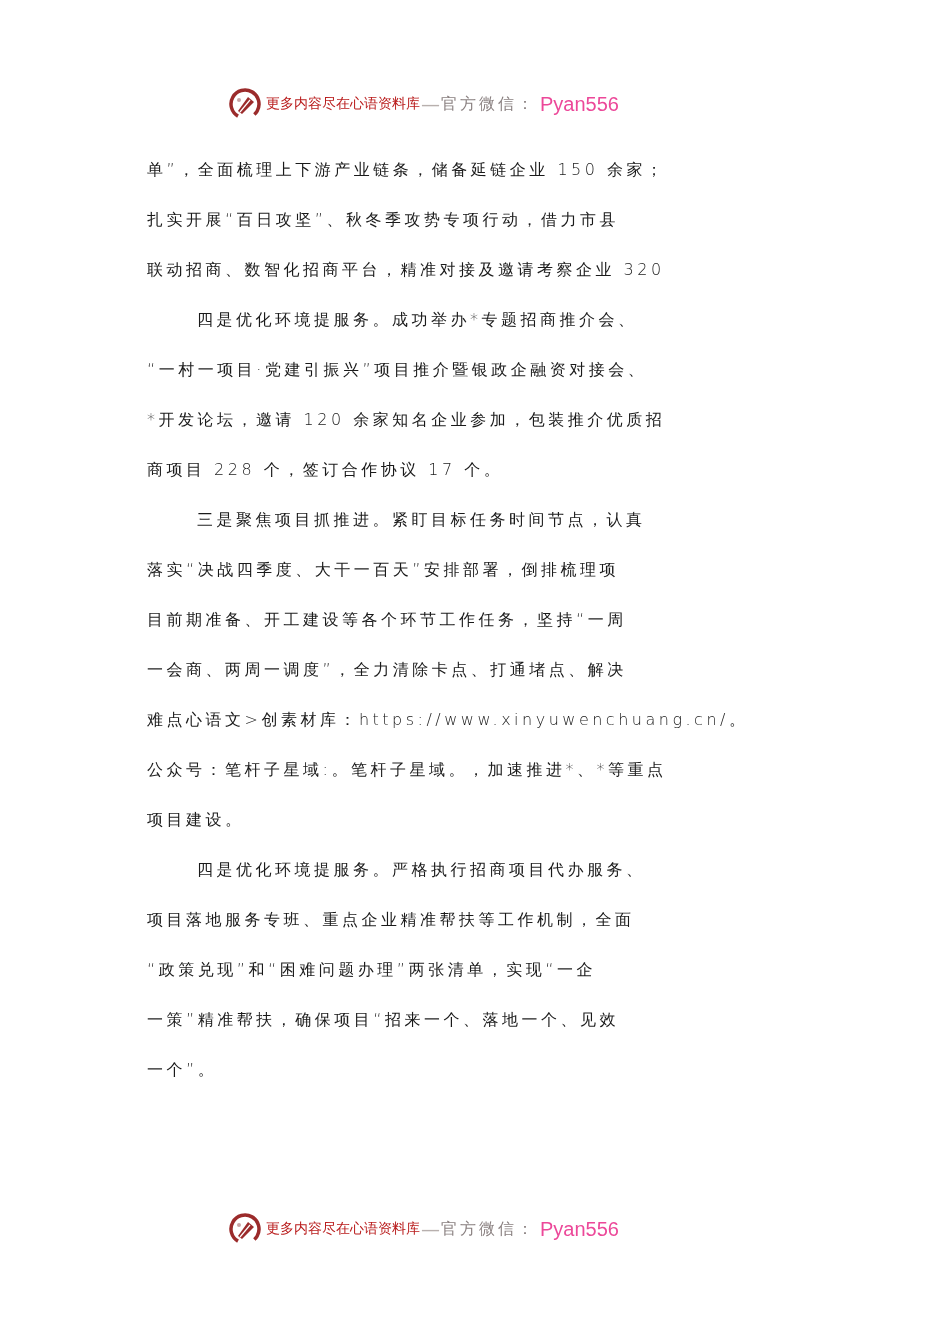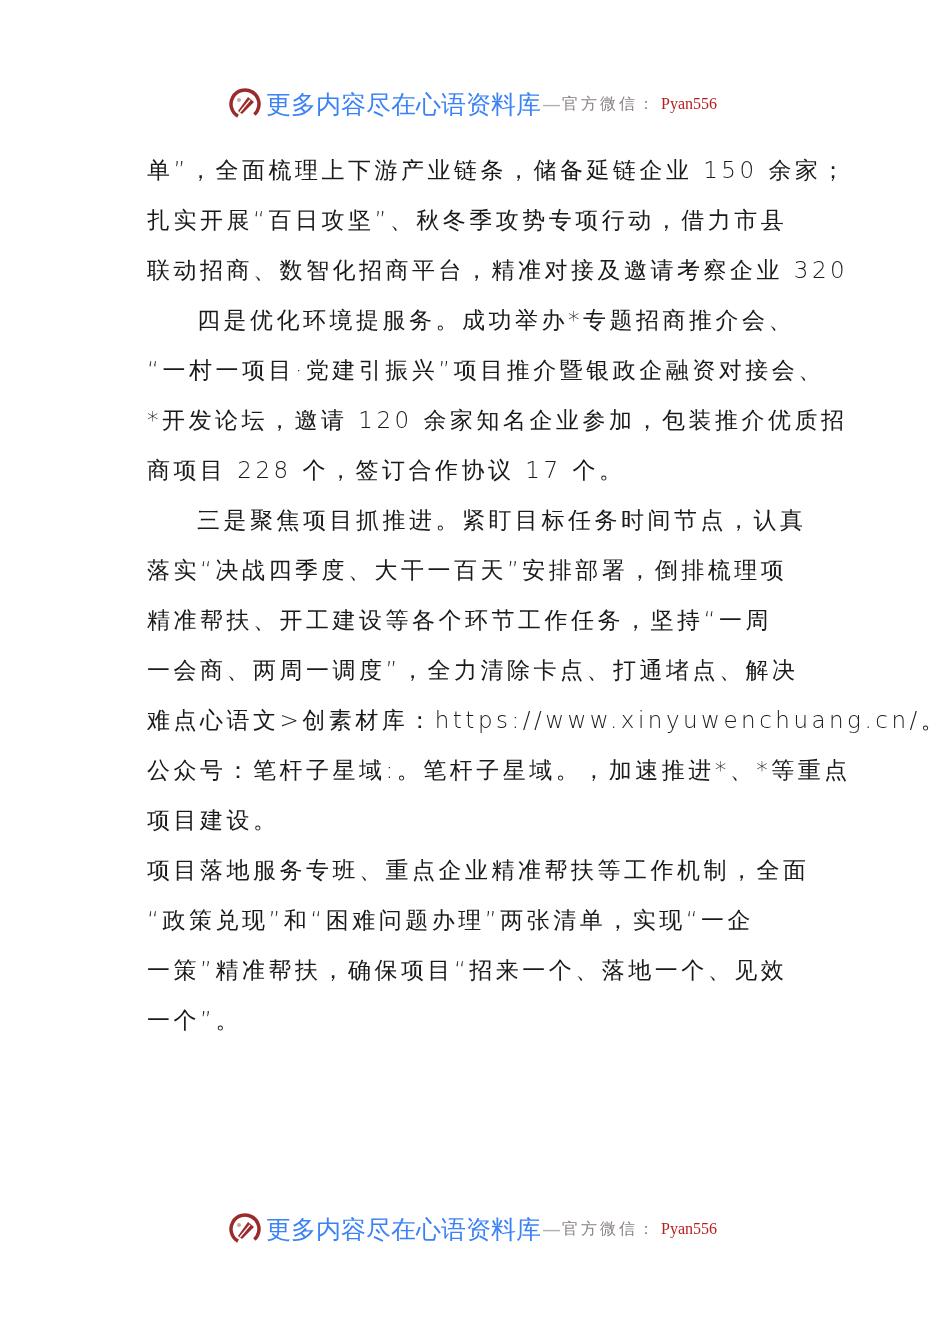--- a/index.html
+++ b/index.html
@@ -27,51 +27,51 @@
   .banner.top { top: 86px; }
   .banner.bottom { top: 1211px; }
   .logo {
     width: 34px;
     height: 34px;
     margin-right: 4px;
     flex: 0 0 auto;
   }
   .banner-main {
     font-family: "DejaVu Serif", "Liberation Serif", serif;
-    font-size: 25px;
-    color: #3b82f6;
+    font-size: 14px;
+    color: #b91c1c;
     letter-spacing: 0px;
   }
   .banner-dash {
     color: #b8b0ae;
     font-size: 19px;
     margin: 0 1px;
   }
   .banner-sub {
     font-family: "DejaVu Serif", "Liberation Serif", serif;
     font-size: 16px;
     color: #8a8080;
     letter-spacing: 3px;
   }
   .banner-handle {
-    font-family: Liberation Serif, serif;
-    font-size: 16px;
-    color: #b91c1c;
+    font-family: Liberation Sans, sans-serif;
+    font-size: 20px;
+    color: #ec4899;
     margin-left: 4px;
   }
   .content {
     position: absolute;
     left: 147px;
     top: 148px;
     width: 680px;
   }
   .line {
     height: 50px;
     line-height: 44px;
-    font-size: 23px;
+    font-size: 16px;
     letter-spacing: 3.5px;
     white-space: nowrap;
     font-weight: 300;
     color: #1a1a1a;
   }
   .line.indent { padding-left: 50px; }
 </style>
 </head>
 <body>
 
@@ -91,25 +91,26 @@
 <div class="content">
   <div class="line">单”，全面梳理上下游产业链条，储备延链企业 150 余家；</div>
   <div class="line">扎实开展“百日攻坚”、秋冬季攻势专项行动，借力市县</div>
   <div class="line">联动招商、数智化招商平台，精准对接及邀请考察企业 320</div>
   <div class="line indent">四是优化环境提服务。成功举办*专题招商推介会、</div>
   <div class="line">“一村一项目·党建引振兴”项目推介暨银政企融资对接会、</div>
   <div class="line">*开发论坛，邀请 120 余家知名企业参加，包装推介优质招</div>
   <div class="line">商项目 228 个，签订合作协议 17 个。</div>
   <div class="line indent">三是聚焦项目抓推进。紧盯目标任务时间节点，认真</div>
   <div class="line">落实“决战四季度、大干一百天”安排部署，倒排梳理项</div>
-  <div class="line">精准帮扶、开工建设等各个环节工作任务，坚持“一周</div>
+  <div class="line">目前期准备、开工建设等各个环节工作任务，坚持“一周</div>
   <div class="line">一会商、两周一调度”，全力清除卡点、打通堵点、解决</div>
   <div class="line">难点心语文&gt;创素材库：https://www.xinyuwenchuang.cn/。</div>
   <div class="line">公众号：笔杆子星域:。笔杆子星域。，加速推进*、*等重点</div>
   <div class="line">项目建设。</div>
+  <div class="line indent">四是优化环境提服务。严格执行招商项目代办服务、</div>
   <div class="line">项目落地服务专班、重点企业精准帮扶等工作机制，全面</div>
   <div class="line">“政策兑现”和“困难问题办理”两张清单，实现“一企</div>
   <div class="line">一策”精准帮扶，确保项目“招来一个、落地一个、见效</div>
   <div class="line">一个”。</div>
 </div>
 
 <div class="banner bottom">
   <svg class="logo" viewBox="0 0 34 34">
     <circle cx="17" cy="17" r="14" fill="none" stroke="#9b2b2b" stroke-width="3.5" stroke-dasharray="70 18" transform="rotate(120 17 17)"></circle>
     <path d="M10 24 L20 10 L26 15 L14 27 Z" fill="#9b2b2b"></path>

